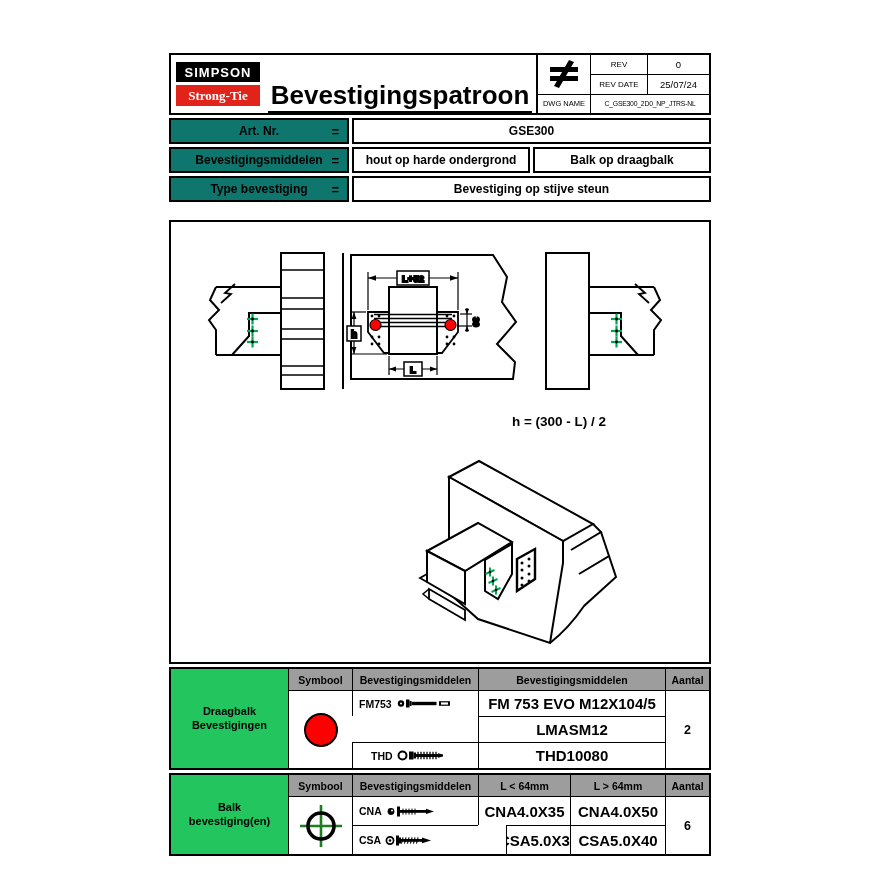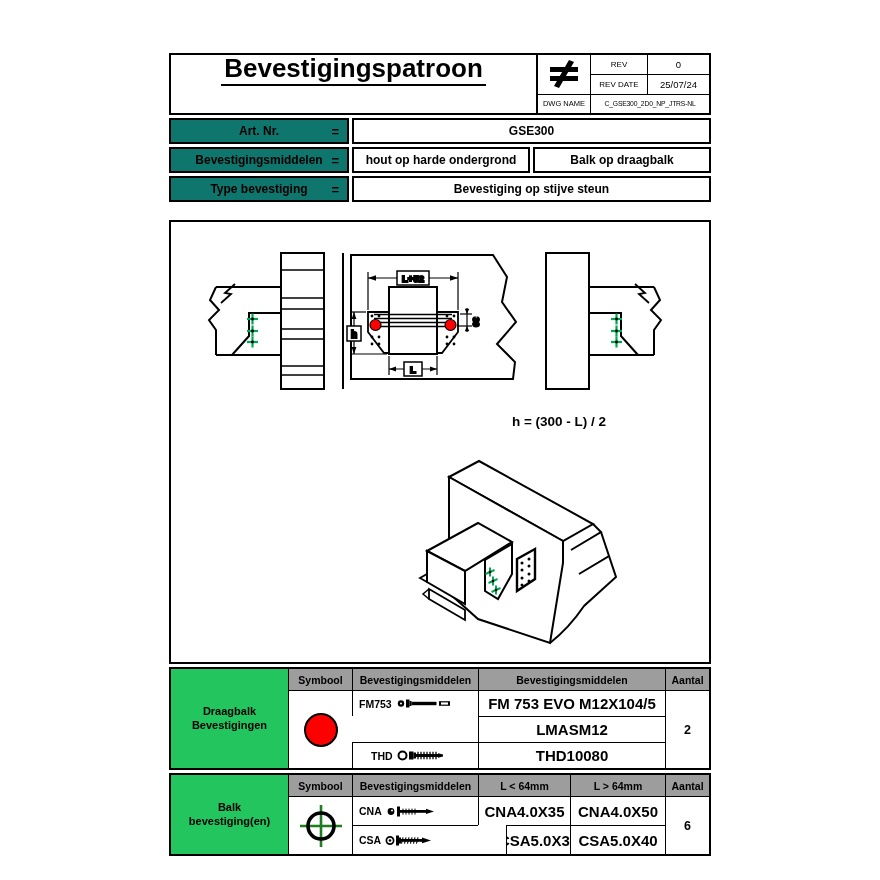--- a/index.html
+++ b/index.html
@@ -5,21 +5,21 @@
   * { box-sizing: border-box; margin: 0; padding: 0; }
   html,body { width:880px; height:880px; background:#fff; font-family:"Liberation Sans",sans-serif; }
   .page { position:relative; width:880px; height:880px; background:#fff; overflow:hidden; }
   .doc { position:absolute; left:169px; top:53px; width:542px; }
 
   
   .title-block { display:flex; border:2.5px solid #000; height:62px; background:#fff; }
   .logo-cell { width:93px; display:flex; flex-direction:column; justify-content:center; gap:3px; padding:4px 4px 4px 5px; }
   .logo-top { background:#000; color:#fff; font-weight:bold; font-size:13px; letter-spacing:1px; text-align:center; padding:2.5px 0; }
   .logo-bottom { color:#fff; font-weight:bold; font-size:13px; text-align:center; padding:2.5px 0; font-family:"Liberation Serif",serif; }
-  .title-cell { flex:1; display:flex; align-items:flex-start; justify-content:center; }
+  .title-cell { flex:1; display:flex; align-items:flex-end; justify-content:center;margin-top:40px; }
   .doc-title { font-size:26px; font-weight:bold; border-bottom:2.5px solid #000; padding:0 3px 2px 3px; line-height:1.05; }
   .rev-block { width:173px; border-left:2.5px solid #000; display:grid; grid-template-columns:52px 57px 1fr; grid-template-rows:1fr 1fr 1fr; }
   .rb { display:flex; align-items:center; justify-content:center; font-weight:normal; border-left:1.5px solid #000; border-top:1.5px solid #000; }
   .rb.neq { grid-column:1; grid-row:1/3; border-left:none; border-top:none; }
   .rb.r1 { border-top:none; }
   .rb.c1 { border-left:none; }
   .rb.lbl { font-size:8px; }
   .rb.val { font-size:9.5px; }
   .rb.dwglbl { font-size:7.5px; }
   .rb.dwgval { grid-column:2/4; font-size:6.8px; letter-spacing:-0.2px; }
@@ -56,20 +56,24 @@
   .tc.name { font-size:15px; }
   .sym-red { width:34px; height:34px; border-radius:50%; background:#ff0000; border:2px solid #000; }
 </style>
 </head>
 <body>
 
 <div class="page">
   <div class="doc">
 
     <div class="title-block">
+      <div class="logo-cell">
+        <div class="logo-top">SIMPSON</div>
+        <div class="logo-bottom" style="background:#e2231a;">Strong-Tie</div>
+      </div>
       <div class="title-cell">
         <div class="doc-title">Bevestigingspatroon</div>
       </div>
       <div class="rev-block">
         <div class="rb neq">
           <svg width="36" height="32" viewBox="0 0 36 32" aria-hidden="true">
             <rect x="4" y="9" width="28" height="5" fill="#000"></rect>
             <rect x="4" y="18" width="28" height="5" fill="#000"></rect>
             <polygon points="23,2 28,4 13,30 8,28" fill="#000"></polygon>
           </svg>

